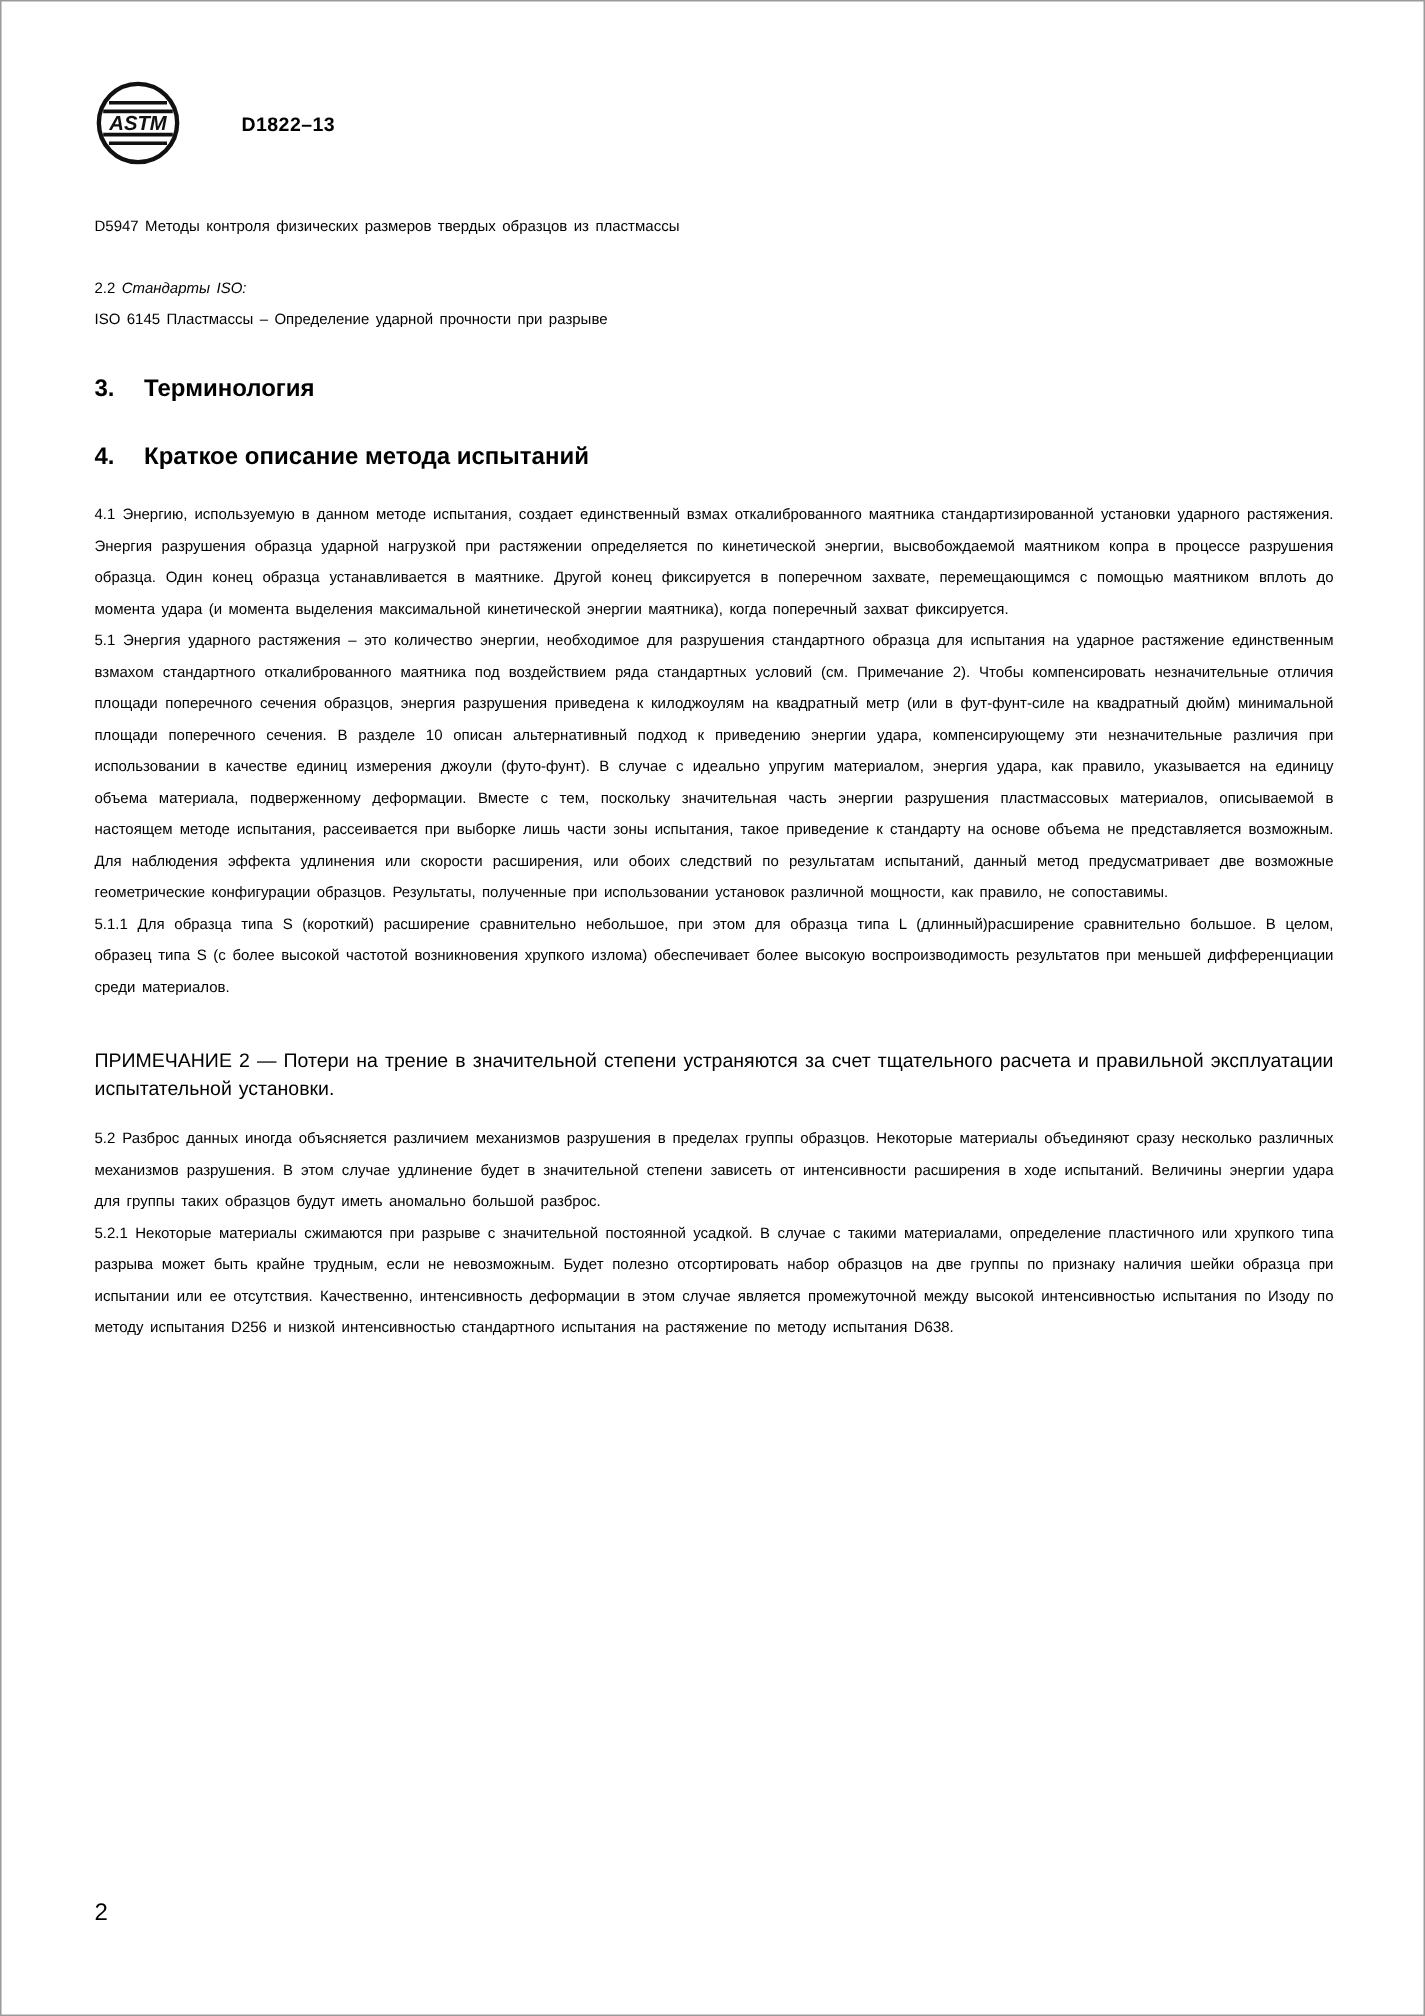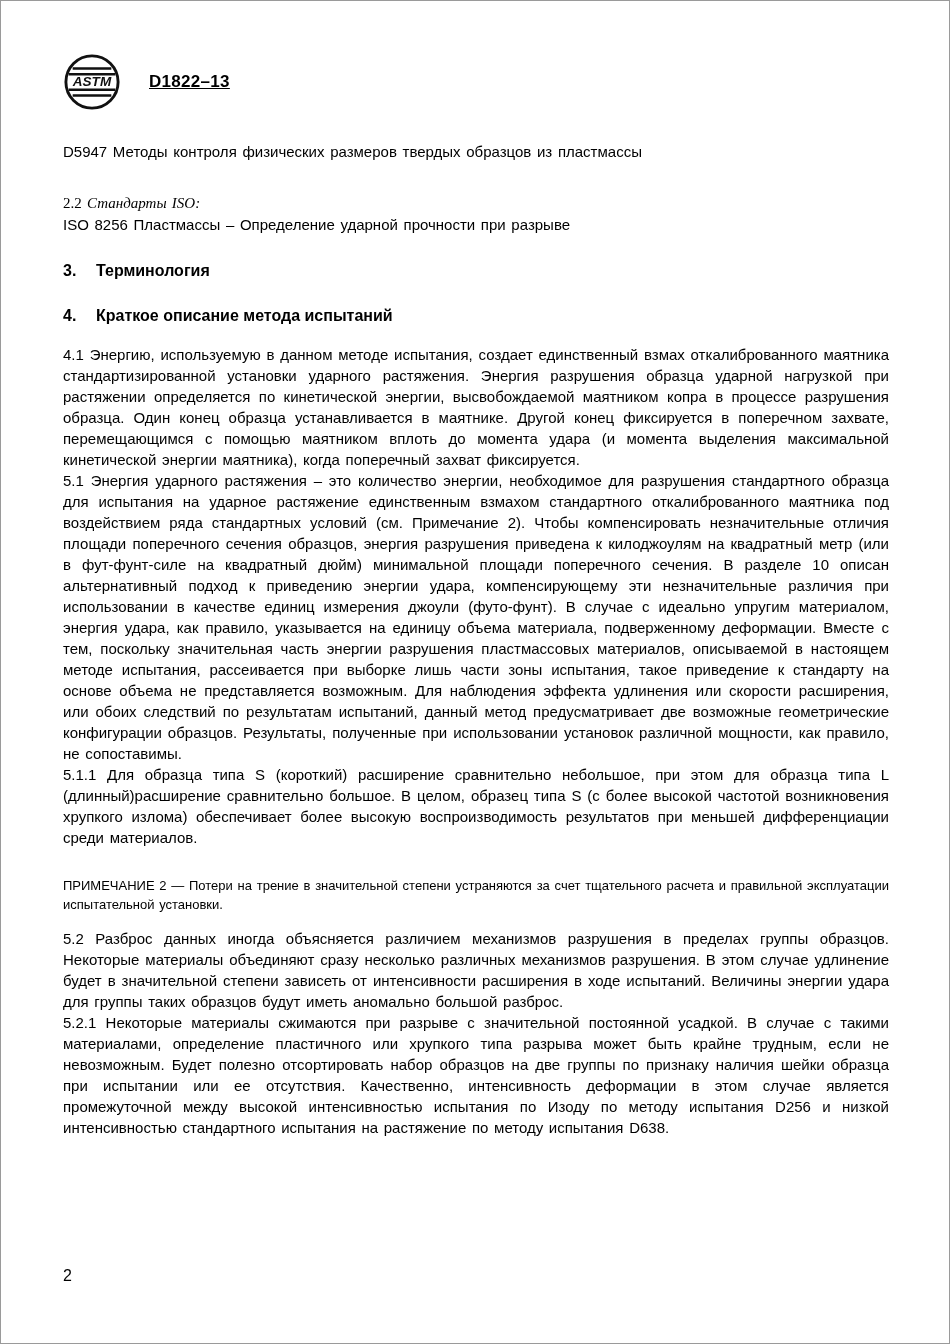--- a/index.html
+++ b/index.html
@@ -13,39 +13,38 @@
     margin: 0 auto;
     background: #ffffff;
     border: 1px solid #9a9a9a;
     padding: 52px 60px 40px 62px;
     overflow: hidden;
   }
 
   .doc-header {
     display: flex;
     align-items: center;
-    gap: 28px;
+    gap: 40px;
     margin-bottom: 30px;
-    text-decoration: underline;
   }
   .logo-wrap { width: 58px; height: 58px; flex: 0 0 auto; }
   .doc-code {
-    font-size: 17px;
+    font-size: 13px;
     font-weight: bold;
     letter-spacing: 0.3px;
   }
 
   .body-text {
-    font-size: 15px;
+    font-size: 10px;
     line-height: 21px;
     text-align: justify;
     word-spacing: 1.5px;
   }
 
-  .gap-above { margin-top: 31px; font-family: Liberation Serif, serif; }
+  .gap-above { margin-top: 20px; }
 
   h2.sec-heading {
     font-size: 16px;
     font-weight: bold;
     margin: 27px 0 19px 0;
   }
   h2.sec-heading .sec-num { display: inline-block; width: 33px; }
 
   .note-text {
     font-size: 13px;
@@ -79,21 +78,21 @@
         <line x1="10" y1="44" x2="50" y2="44" stroke="#111" stroke-width="2.5"></line>
         <text x="30" y="34.5" text-anchor="middle" font-family="Liberation Sans, sans-serif" font-size="14" font-weight="bold" font-style="italic" fill="#111">ASTM</text>
       </svg>
     </div>
     <div class="doc-code">D1822–13</div>
   </div>
 
   <p class="body-text">D5947 Методы контроля физических размеров твердых образцов из пластмассы</p>
 
   <p class="body-text gap-above"><span>2.2</span> <em class="ital">Стандарты ISO:</em></p>
-  <p class="body-text">ISO 8256 Пластмассы – Определение ударной прочности при разрыве</p>
+  <p class="body-text">ISO 6145 Пластмассы – Определение ударной прочности при разрыве</p>
 
   <h2 class="sec-heading"><span class="sec-num">3.</span><span>Терминология</span></h2>
 
 
   <h2 class="sec-heading"><span class="sec-num">4.</span><span>Краткое описание метода испытаний</span></h2>
 
   <p class="body-text">4.1 Энергию, используемую в данном методе испытания, создает единственный взмах откалиброванного маятника стандартизированной установки ударного растяжения. Энергия разрушения образца ударной нагрузкой при растяжении определяется по кинетической энергии, высвобождаемой маятником копра в процессе разрушения образца. Один конец образца устанавливается в маятнике. Другой конец фиксируется в поперечном захвате, перемещающимся с помощью маятником вплоть до момента удара (и момента выделения максимальной кинетической энергии маятника), когда поперечный захват фиксируется.</p>
 
 
   <p class="body-text">5.1 Энергия ударного растяжения – это количество энергии, необходимое для разрушения стандартного образца для испытания на ударное растяжение единственным взмахом стандартного откалиброванного маятника под воздействием ряда стандартных условий (см. Примечание 2). Чтобы компенсировать незначительные отличия площади поперечного сечения образцов, энергия разрушения приведена к килоджоулям на квадратный метр (или в фут-фунт-силе на квадратный дюйм) минимальной площади поперечного сечения. В разделе 10 описан альтернативный подход к приведению энергии удара, компенсирующему эти незначительные различия при использовании в качестве единиц измерения джоули (футо-фунт). В случае с идеально упругим материалом, энергия удара, как правило, указывается на единицу объема материала, подверженному деформации. Вместе с тем, поскольку значительная часть энергии разрушения пластмассовых материалов, описываемой в настоящем методе испытания, рассеивается при выборке лишь части зоны испытания, такое приведение к стандарту на основе объема не представляется возможным. Для наблюдения эффекта удлинения или скорости расширения, или обоих следствий по результатам испытаний, данный метод предусматривает две возможные геометрические конфигурации образцов. Результаты, полученные при использовании установок различной мощности, как правило, не сопоставимы.</p>

